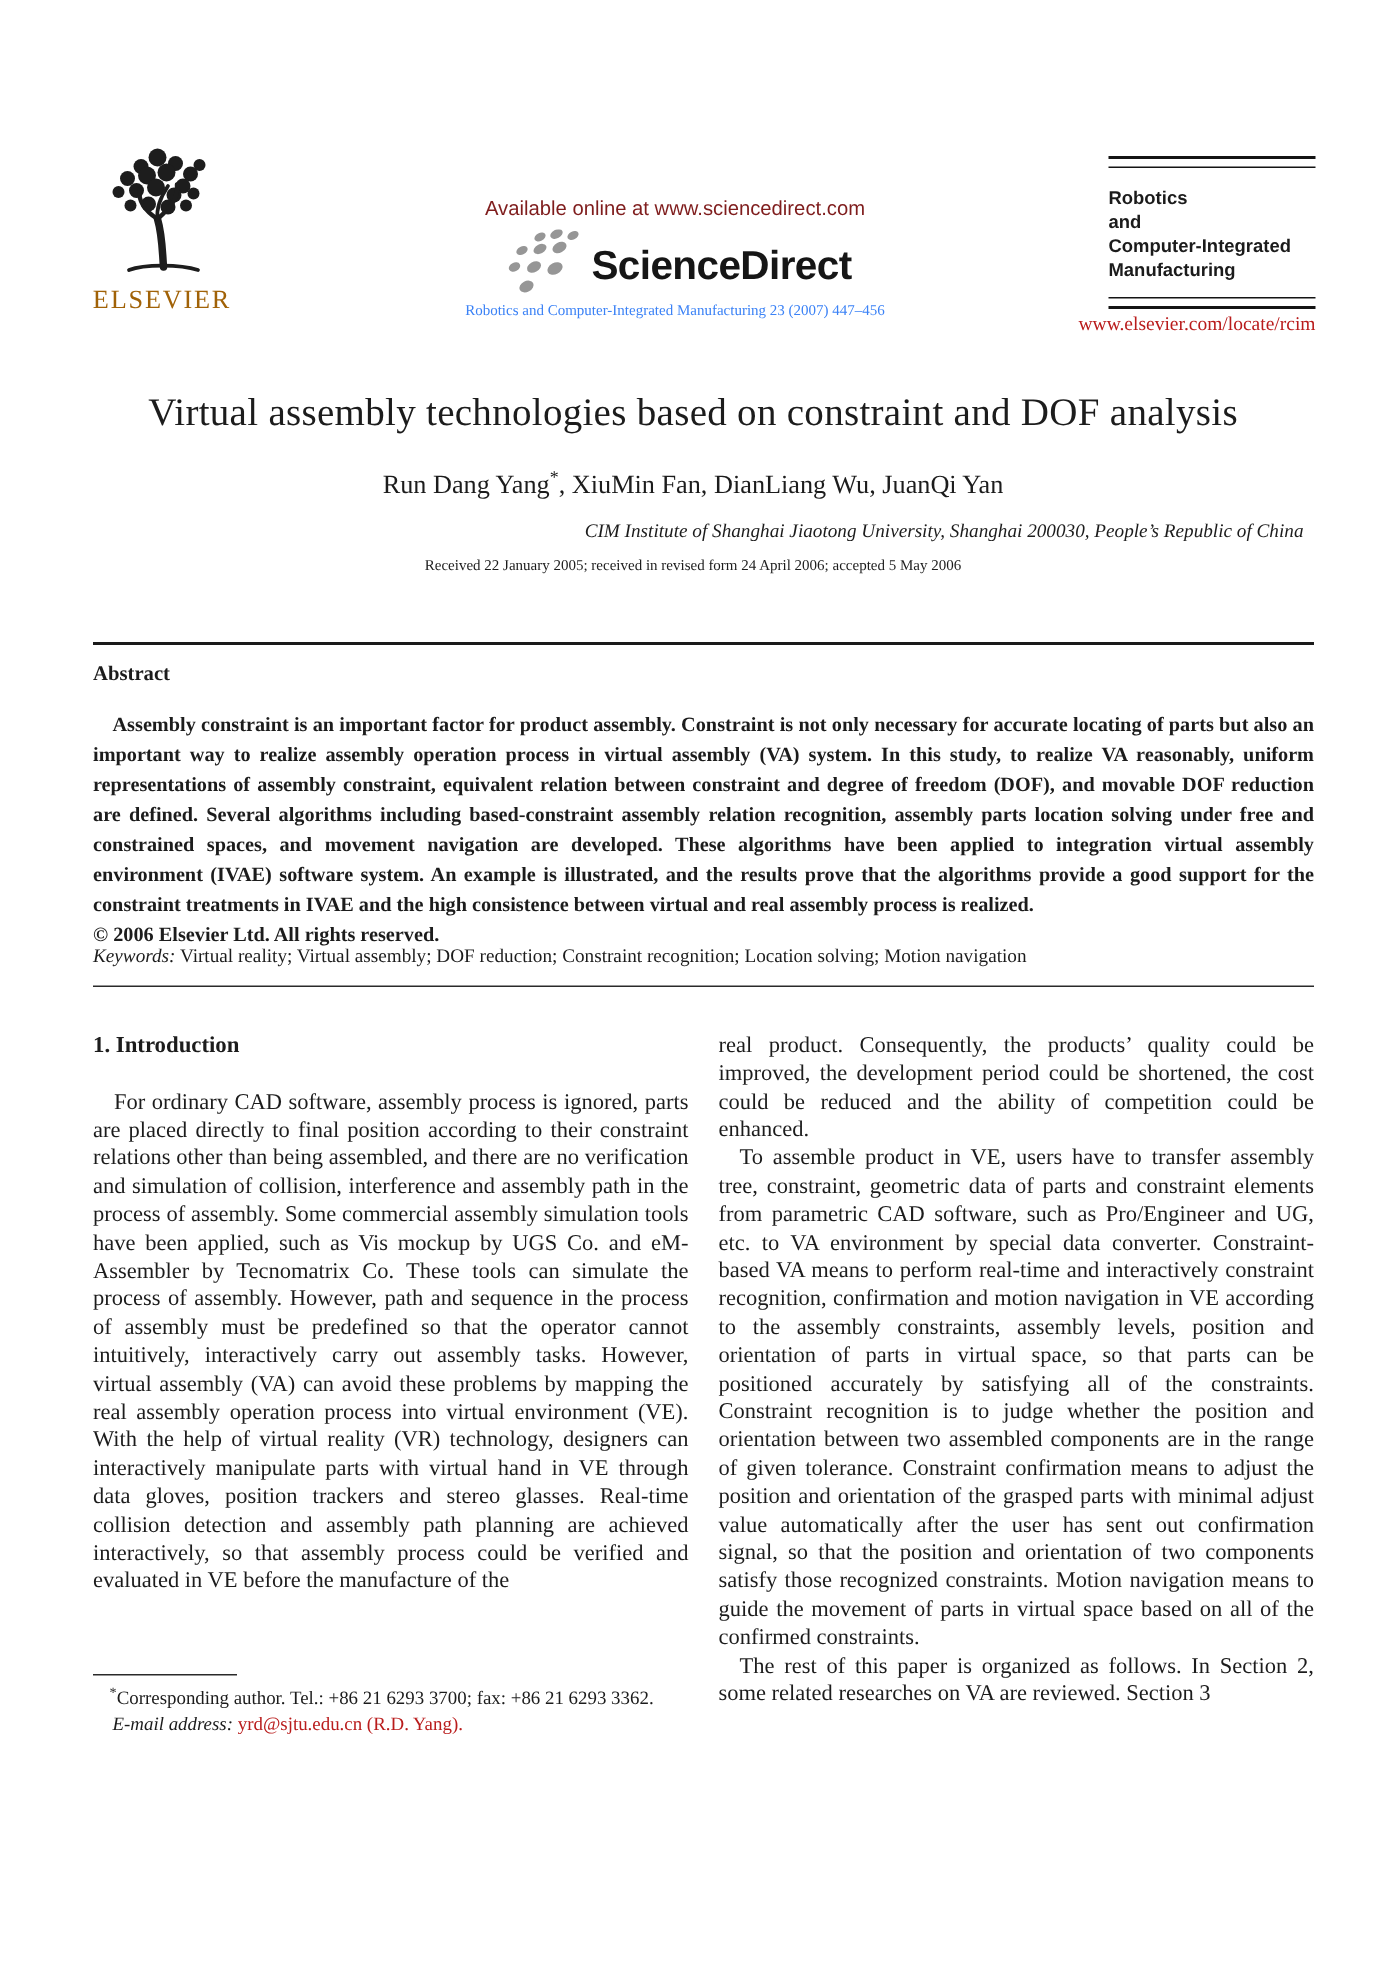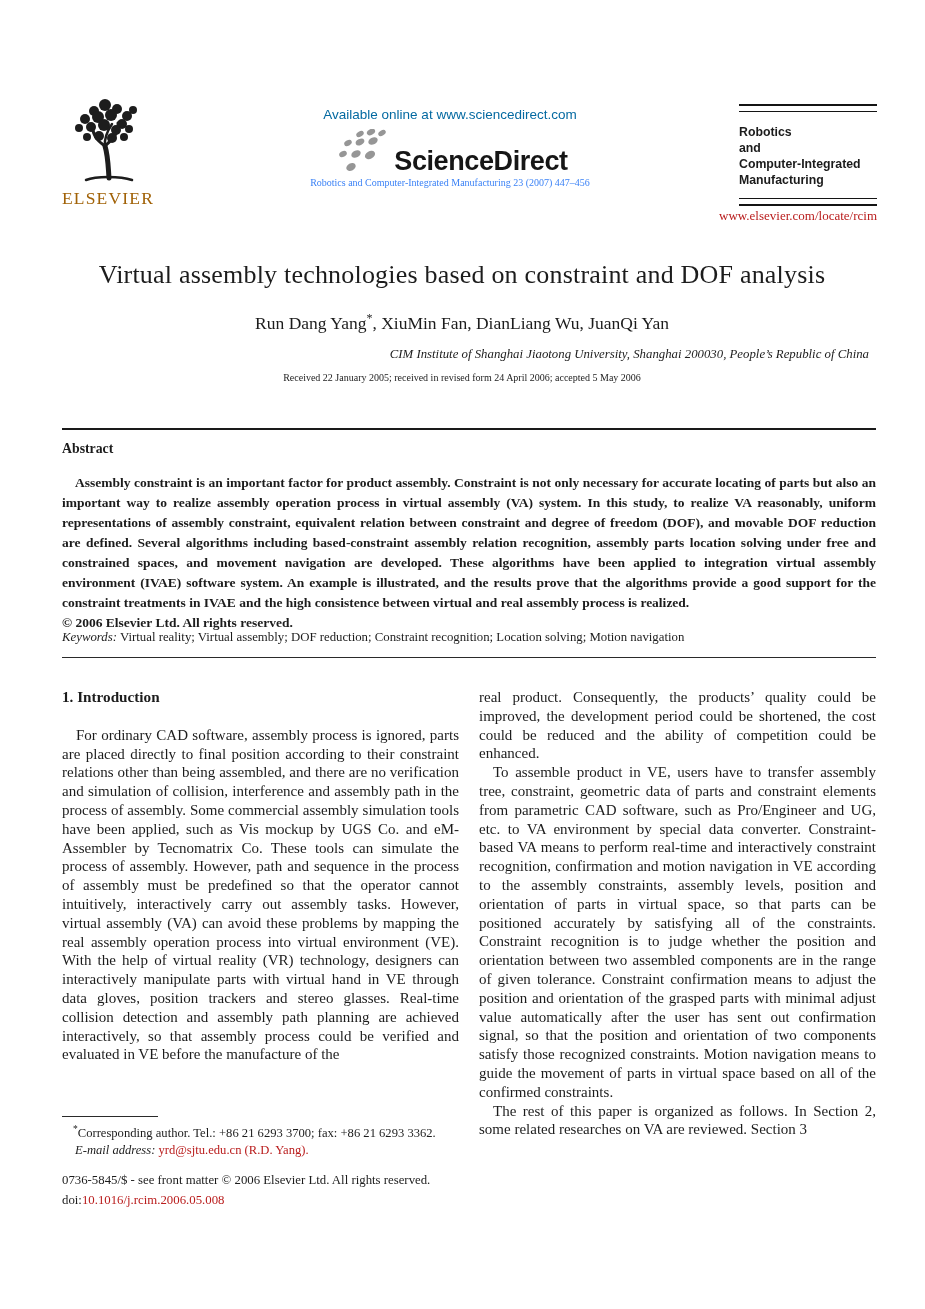--- a/index.html
+++ b/index.html
@@ -8,22 +8,22 @@
     font-family:"Liberation Serif",serif;color:#1c1c1c;
   }
   .abs{position:absolute;}
   .sans{font-family:"Liberation Sans",sans-serif;}
   a,.link{color:#b91c1c;text-decoration:none;}
 
   
   .elsevier-block{left:58px;top:96px;width:100px;text-align:center;}
   .elsevier-word{font-size:17.5px;letter-spacing:1.2px;margin-top:2px;color:#a16207;}
   .center-head{left:248px;top:107px;width:404px;text-align:center;}
-  .avail{font-size:13.5px;color:#0369a1;}
-  .sd-row{margin-top:7px;display:flex;align-items:flex-end;justify-content:center;gap:6px;}
+  .avail{font-size:13.5px;color:#7f1d1d;margin-top:24px;}
+  .sd-row{margin-top:7px;display:flex;align-items:center;justify-content:center;gap:6px;}
   .sd-word{font-size:27px;font-weight:bold;letter-spacing:-0.4px;color:#161616;}
   .citation{font-size:10px;color:#3b82f6;}
   .journal-box{left:739px;top:104px;width:138px;}
   .jb-rule-top{height:5px;border-top:2.5px solid #141414;border-bottom:1px solid #141414;}
   .jb-rule-bot{height:5px;border-top:1px solid #141414;border-bottom:2.5px solid #141414;}
   .jb-text{padding:12px 0 10px 0;text-align:left;font-weight:bold;font-size:12.3px;line-height:16px;color:#1b1b1b;}
   .locate{left:690px;top:208px;width:187px;text-align:right;font-size:13px;}
 
   
   .title{left:55px;top:260px;width:814px;text-align:center;font-size:26px;letter-spacing:0.2px;}
@@ -166,20 +166,14 @@
   <div class="abs footnote">
     <div class="fn-rule"></div>
     <div class="fn-line1">
       <sup>*</sup><span>Corresponding author. Tel.: +86 21 6293 3700; fax: +86 21 6293 3362.</span>
     </div>
     <div class="fn-line2">
       <span class="em-label">E-mail address: </span><span class="link">yrd@sjtu.edu.cn (R.D. Yang).</span>
     </div>
   </div>
 
-  <div class="abs imprint">
-    <div>0736-5845/$ - see front matter © 2006 Elsevier Ltd. All rights reserved.</div>
-    <div>
-      <span>doi:</span><span class="link">10.1016/j.rcim.2006.05.008</span>
-    </div>
-  </div>
 
 </div>
 
 </body></html>

